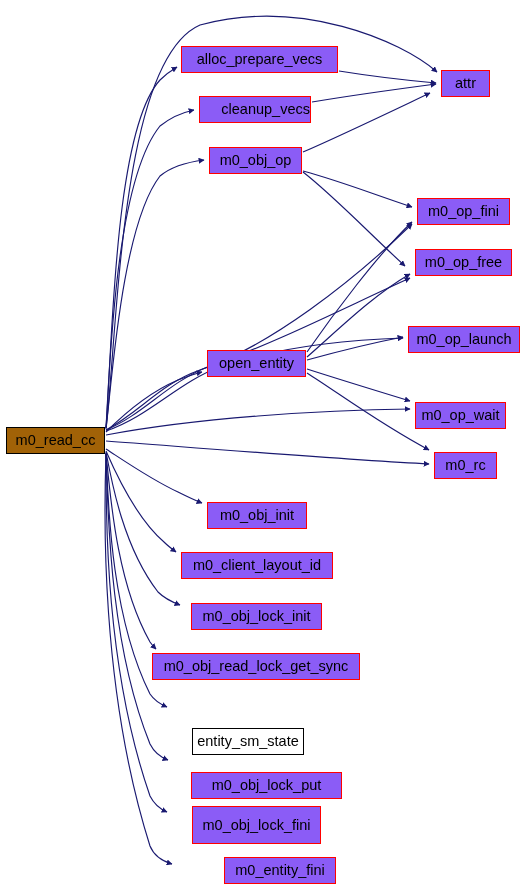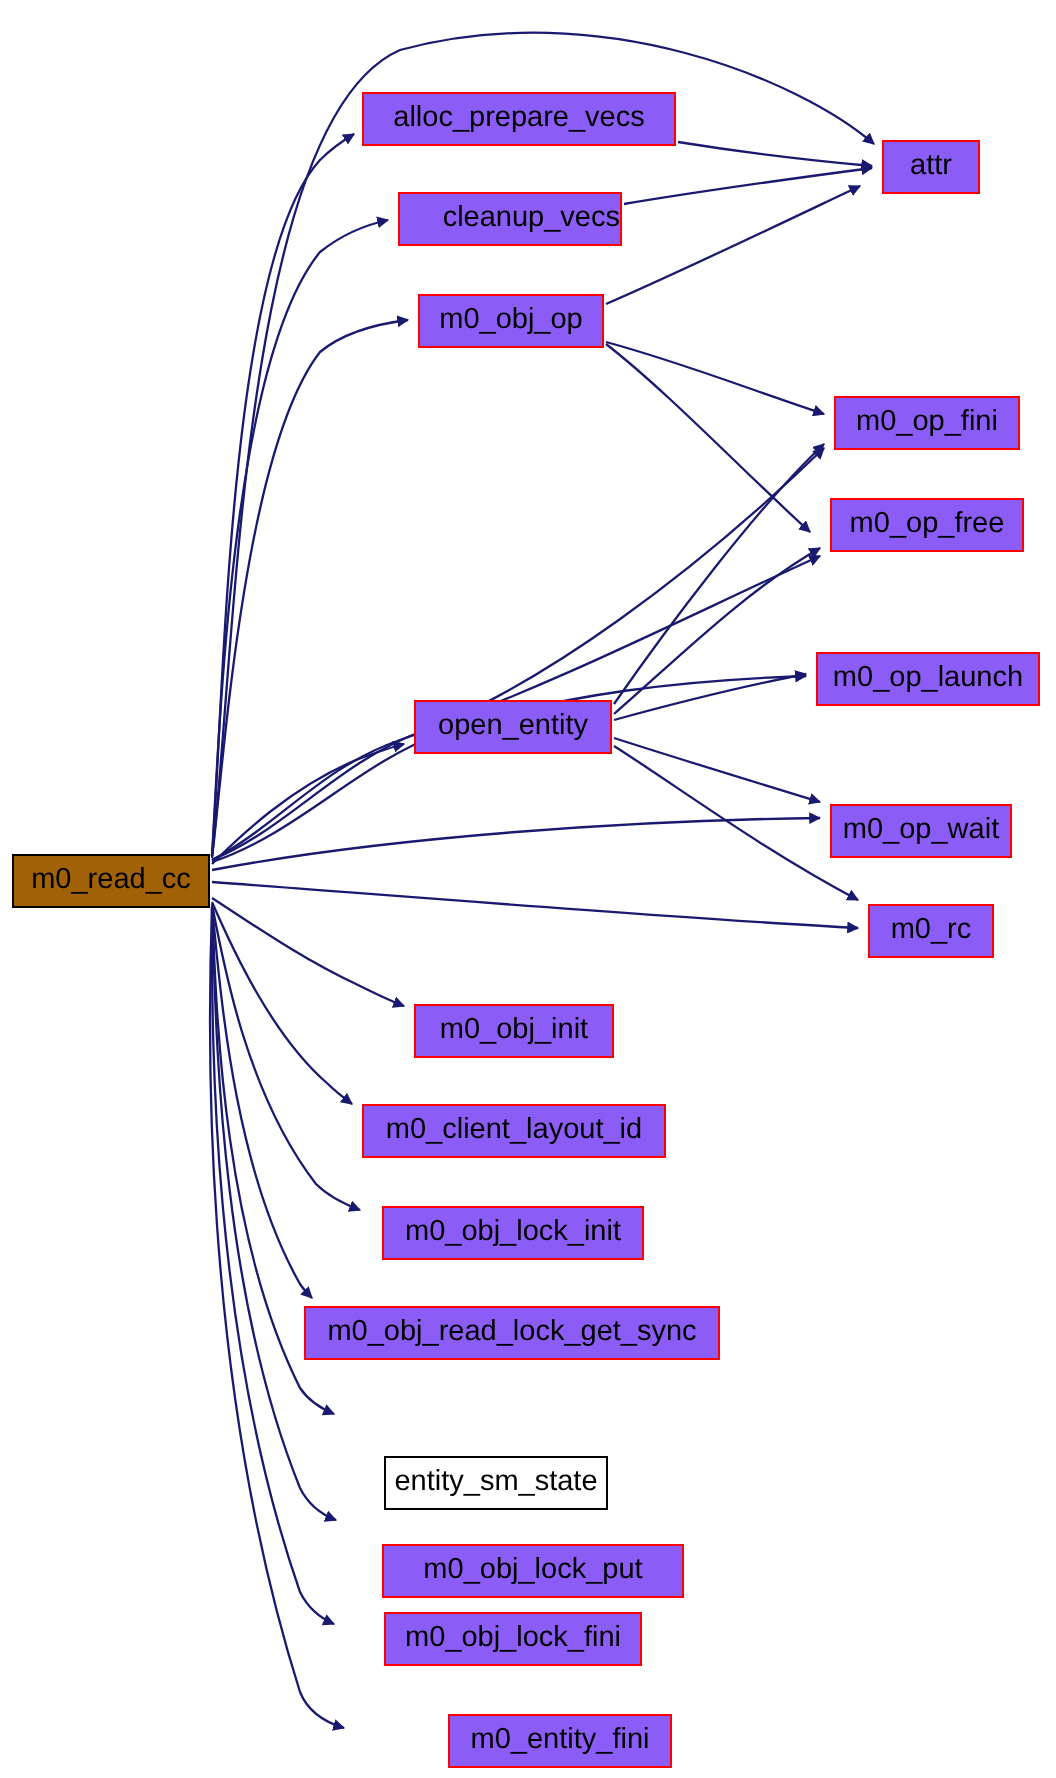--- a/index.html
+++ b/index.html
@@ -134,21 +134,21 @@
       </div>
       <div class="node" style="left: 152px; top: 653px; width: 208px; height: 27px;">
         <span>m0_obj_read_lock_get_sync</span>
       </div>
       <div class="node plain" style="left: 192px; top: 728px; width: 112px; height: 27px;">
         <span>entity_sm_state</span>
       </div>
       <div class="node" style="left: 191px; top: 755px; width: 151px; height: 27px; margin-top: 17px;">
         <span>m0_obj_lock_put</span>
       </div>
-      <div class="node" style="left: 192px; top: 806px; width: 129px; height: 27px; justify-content: center;">
+      <div class="node" style="left: 192px; top: 806px; width: 129px; height: 38px; justify-content: center;">
         <span>m0_obj_lock_fini</span>
       </div>
       <div class="node" style="left: 200px; top: 857px; width: 112px; height: 27px; margin-left: 24px;">
         <span>m0_entity_fini</span>
       </div>
     </div>
 
 </div>
 
 </body></html>

